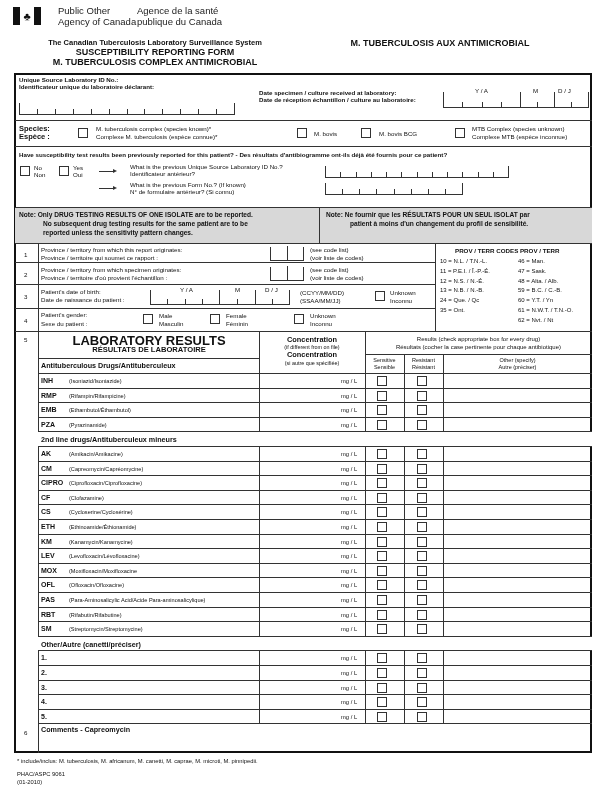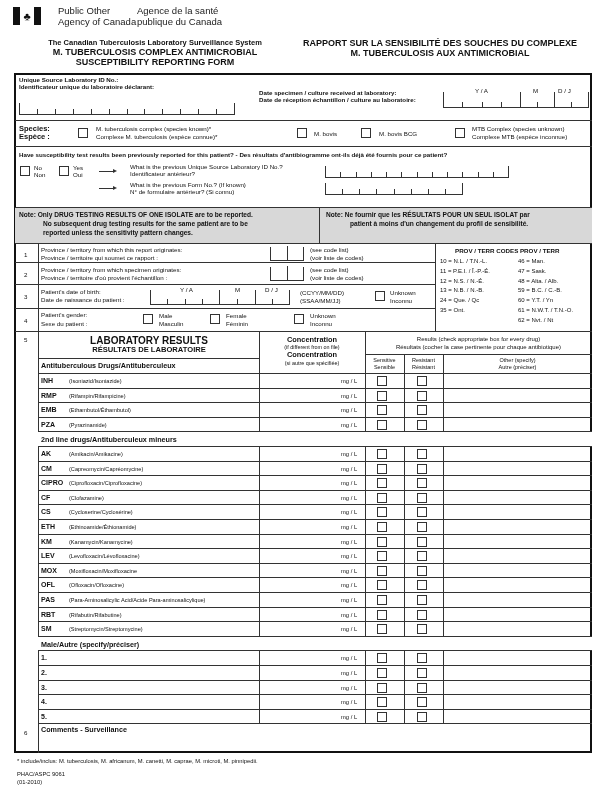--- a/index.html
+++ b/index.html
@@ -45,25 +45,24 @@
   <div>Public Other</div>
   <div>Agency of Canada</div>
 </div>
 <div class="abs brand" style="left:137px;top:6px;">
   <div>Agence de la santé</div>
   <div>publique du Canada</div>
 </div>
 
 <div class="abs" style="left:20px;top:38px;width:270px;">
   <div class="hdr-small">The Canadian Tuberculosis Laboratory Surveillance System</div>
+  <div class="hdr-big">SUSCEPTIBILITY REPORTING FORM</div>
   <div class="hdr-big">M. TUBERCULOSIS COMPLEX ANTIMICROBIAL</div>
-  <div class="hdr-big">SUSCEPTIBILITY REPORTING FORM</div>
 </div>
 <div class="abs" style="left:290px;top:38px;width:300px;">
-  <div class="hdr-big">RAPPORT SUR LA SENSIBILITÉ DES SOUCHES DU COMPLEXE</div>
   <div class="hdr-big">M. TUBERCULOSIS AUX ANTIMICROBIAL</div>
 </div>
 
 <div class="abs frame"></div>
 
 <div class="lbl lblb" style="left:19px;top:76px;">Unique Source Laboratory ID No.:</div>
 <div class="lbl lblb" style="left:19px;top:83px;">Identificateur unique du laboratoire déclarant:</div>
 <div class="ticks" style="left:19px;top:103px;width:216px;">
   <span></span>
     <span></span>
@@ -240,21 +239,21 @@
     <div class="lbl" style="position: relative; font-size: 6px; line-height: 9.8px;">46  =  Man.</div>
     <div class="lbl" style="position: relative; font-size: 6px; line-height: 9.8px;">47  =  Sask.</div>
     <div class="lbl" style="position: relative; font-size: 6px; line-height: 9.8px;">48  =  Alta. / Alb.</div>
     <div class="lbl" style="position: relative; font-size: 6px; line-height: 9.8px;">59  =  B.C. / C.-B.</div>
     <div class="lbl" style="position: relative; font-size: 6px; line-height: 9.8px;">60  =  Y.T. / Yn</div>
     <div class="lbl" style="position: relative; font-size: 6px; line-height: 9.8px;">61  =  N.W.T. / T.N.-O.</div>
     <div class="lbl" style="position: relative; font-size: 6px; line-height: 9.8px;">62  =  Nvt. / Nt</div>
   </div>
 
 <div class="lbl" style="left:24px;top:336px;">5</div>
-<div class="lbl lblb" style="left:38px;top:337px;width:222px;text-align:center;font-size:10px;">LABORATORY RESULTS</div>
+<div class="lbl lblb" style="left:38px;top:337px;width:222px;text-align:center;font-size:13px;">LABORATORY RESULTS</div>
 <div class="lbl lblb" style="left:38px;top:346px;width:222px;text-align:center;font-size:7.6px;">RÉSULTATS DE LABORATOIRE</div>
 <div class="hline" style="left:38px;top:358px;width:221px;"></div>
 <div class="lbl lblb" style="left:41px;top:362px;font-size:7.2px;">Antituberculous Drugs/Antituberculeux</div>
 
 <div class="vline" style="left:259px;top:331px;height:392px;"></div>
 <div class="lbl lblb" style="left:259px;top:336px;width:106px;text-align:center;font-size:7.4px;">Concentration</div>
 <div class="lbl" style="left:259px;top:344px;width:106px;text-align:center;font-size:5.4px;">(if different from on file)</div>
 <div class="lbl lblb" style="left:259px;top:351px;width:106px;text-align:center;font-size:7.4px;">Concentration</div>
 <div class="lbl" style="left:259px;top:360px;width:106px;text-align:center;font-size:5.4px;">(si autre que spécifiée)</div>
 
@@ -420,21 +419,21 @@
     </div>
     <div class="drow" style="top: 622.2px;">
       <span class="code">SM</span>
       <span class="name">(Streptomycin/Streptomycine)</span>
       <span class="abs" style="left:222px;top:0;width:80px;height:14px;"></span>
       <span class="unit">mg / L</span>
       <span class="c1"></span>
       <span class="c2"></span>
       <span class="abs" style="left:406px;top:0;width:146px;height:14px;"></span>
     </div>
-    <div class="secrow" style="top: 636.8px; background: rgb(255, 255, 255);">Male/Autre (specify/préciser)</div>
+    <div class="secrow" style="top: 636.8px; background: rgb(255, 255, 255);">Other/Autre (canetti/préciser)</div>
     <div class="drow" style="top: 651.4px;">
       <span class="code">1.</span>
       <span class="name"></span>
       <span class="abs" style="left:222px;top:0;width:80px;height:14px;"></span>
       <span class="unit">mg / L</span>
       <span class="c1"></span>
       <span class="c2"></span>
       <span class="abs" style="left:406px;top:0;width:146px;height:14px;"></span>
     </div>
     <div class="drow" style="top: 666px;">
@@ -469,18 +468,18 @@
       <span class="name"></span>
       <span class="abs" style="left:222px;top:0;width:80px;height:14px;"></span>
       <span class="unit">mg / L</span>
       <span class="c1"></span>
       <span class="c2"></span>
       <span class="abs" style="left:406px;top:0;width:146px;height:14px;"></span>
     </div>
   </div>
 
 <div class="lbl" style="left:24px;top:729px;">6</div>
-<div class="lbl lblb" style="left:41px;top:726px;font-size:7.2px;">Comments  -  Surveillance</div>
+<div class="lbl lblb" style="left:41px;top:726px;font-size:7.2px;">Comments  -  Capreomycin</div>
 <div class="abs" style="left:40px;top:736px;width:550px;height:15px;"></div>
 
 <div class="lbl foot" style="left:17px;top:758px;">* include/inclus: M. tuberculosis, M. africanum, M. canetti, M. caprae, M. microti, M. pinnipedii.</div>
 <div class="lbl foot" style="left:17px;top:771px;">PHAC/ASPC 9061</div>
 <div class="lbl foot" style="left:17px;top:779px;">(01-2010)</div>
 
 </body></html>

